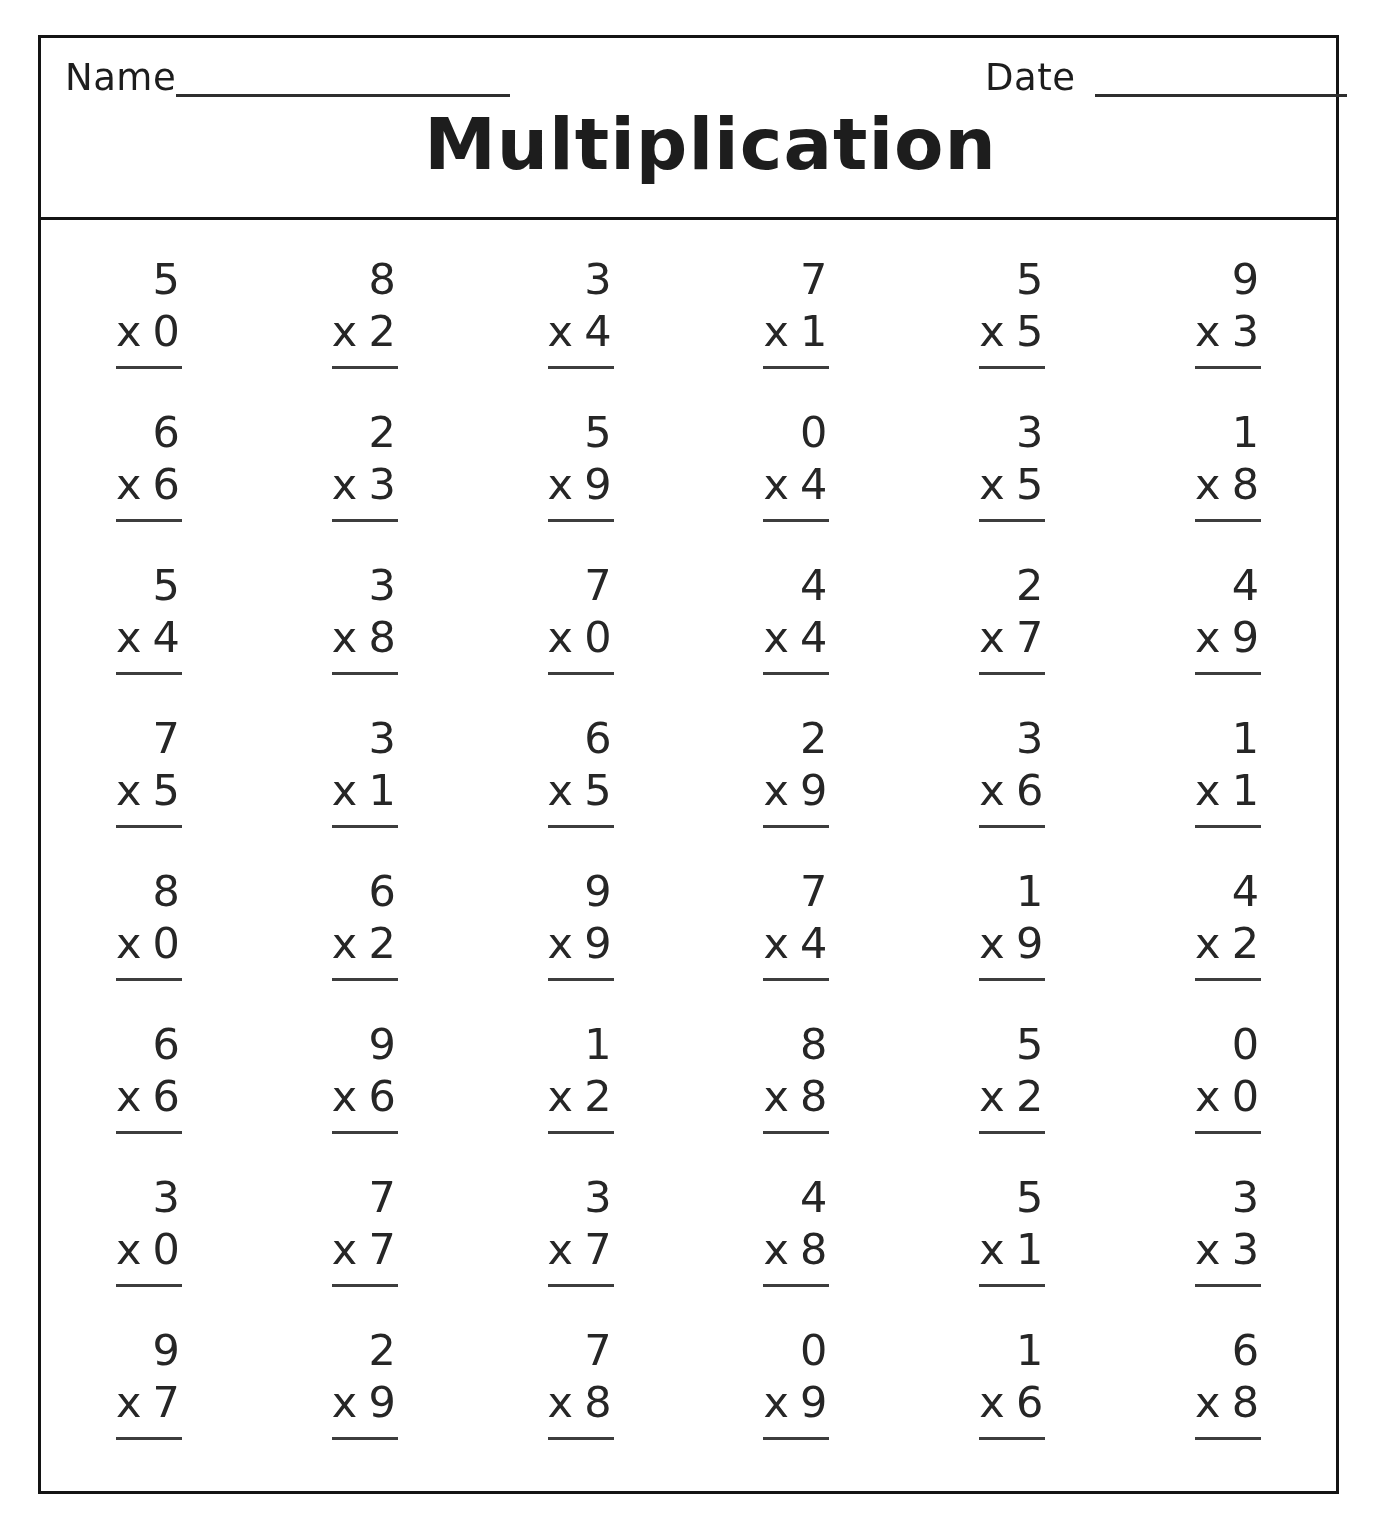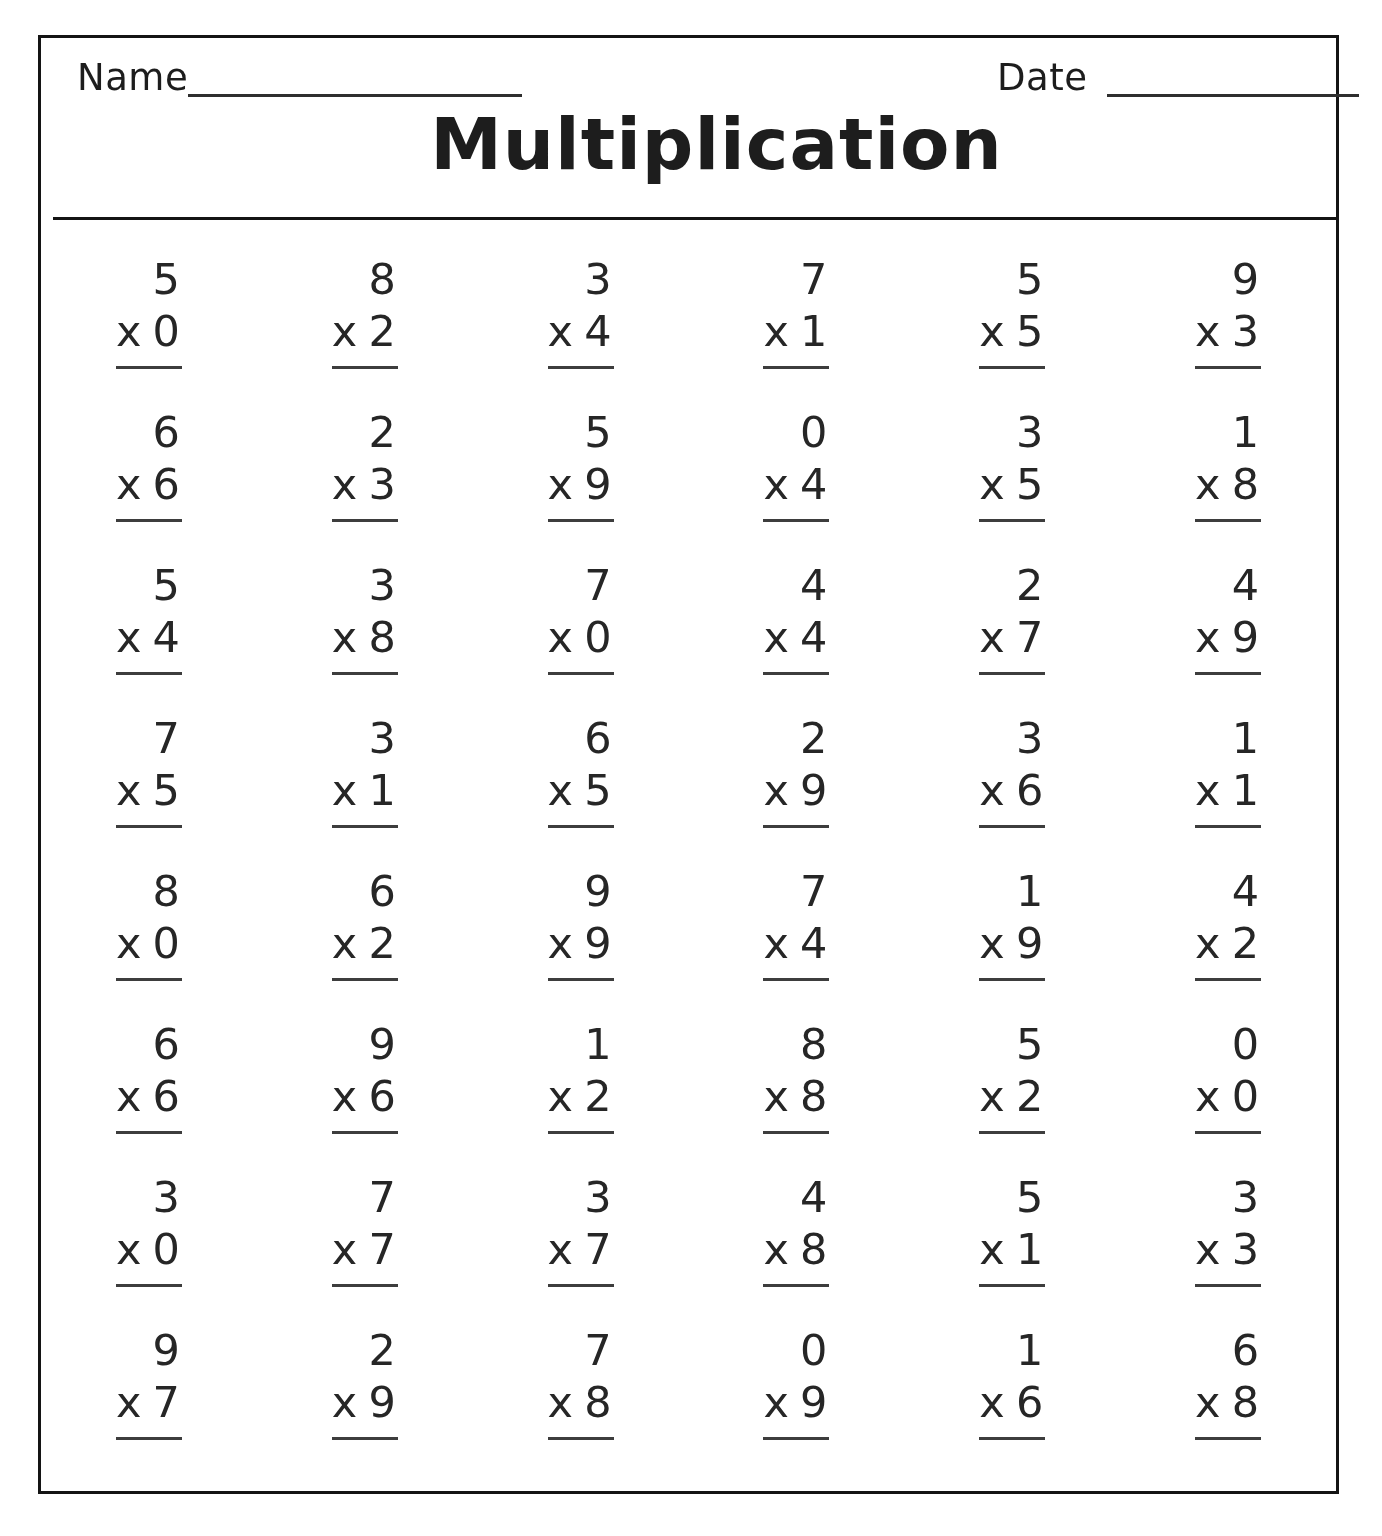--- a/index.html
+++ b/index.html
@@ -20,21 +20,20 @@
     border: 3px solid #141414;
     background: #ffffff;
     box-sizing: border-box;
   }
   
   .header {
     position: relative;
     height: 182px;
     border-bottom: 3px solid #141414;
     box-sizing: border-box;
-    margin-left: 12px;
   }
   .fill-row {
     position: absolute;
     display: flex;
     align-items: flex-end;
     font-size: 37px;
     letter-spacing: 0.5px;
   }
   .name-row { left: 24px; top: 16px; }
   .date-row { left: 944px; top: 16px; gap: 20px; }

